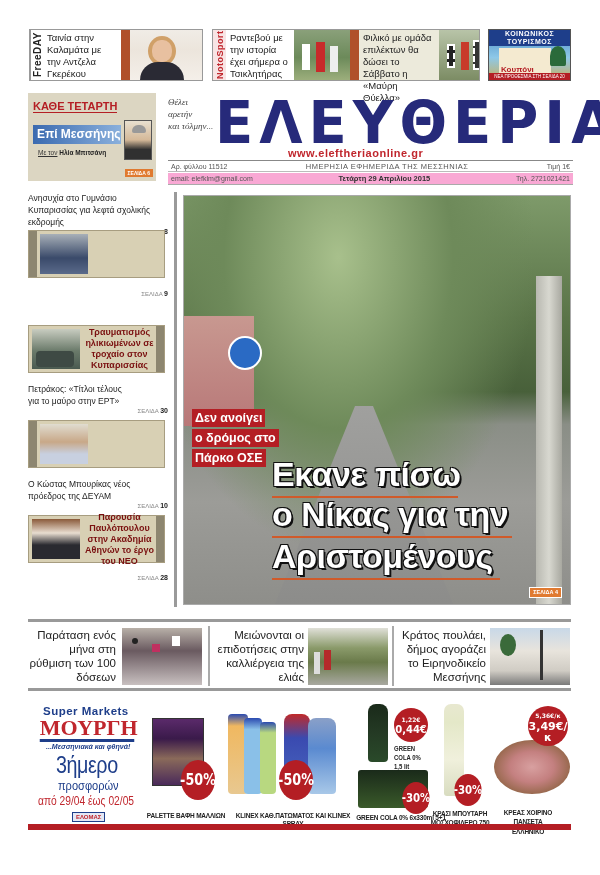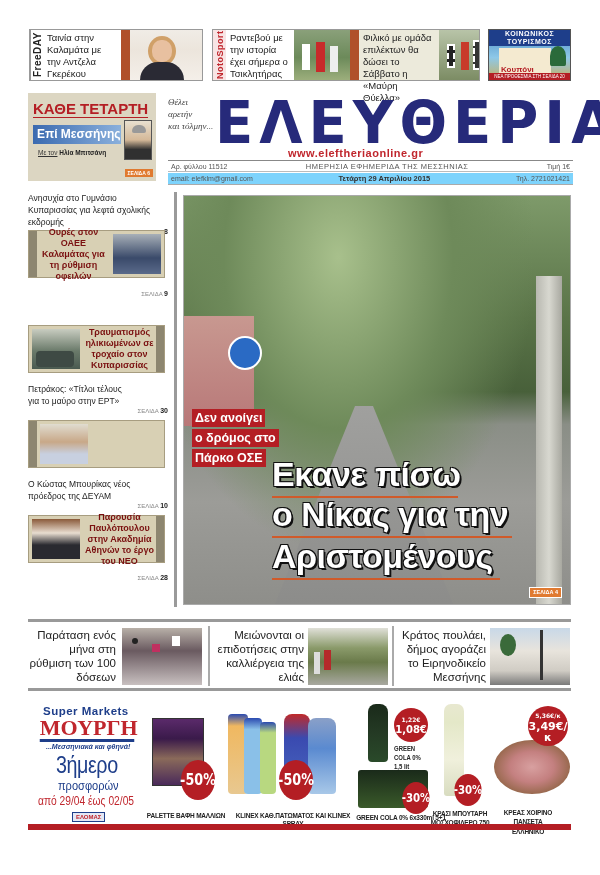--- a/index.html
+++ b/index.html
@@ -76,21 +76,21 @@
   <div class="abs" style="left:0;top:0;width:100%;background:#1e3e8a;color:#fff;font-size:7px;font-weight:bold;text-align:center;line-height:8px;letter-spacing:0.5px">
     <div>ΚΟΙΝΩΝΙΚΟΣ</div>
     <div>ΤΟΥΡΙΣΜΟΣ</div>
   </div>
   <div class="abs" style="left:10px;top:18px;width:52px;background:#f4ead0;color:#b41e24;font-weight:bold;font-size:8px;line-height:10px;padding:17px 2px">Κουπόνι διακοπών</div>
   <div class="abs" style="right:4px;top:16px;width:16px;height:20px;background:#2a6a3a;border-radius:50% 50% 10% 10%"></div>
   <div class="abs" style="left:0;bottom:0;width:100%;background:#b41e24;color:#fff;font-size:4.5px;text-align:center;line-height:7px">ΝΕΑ ΠΡΟΘΕΣΜΙΑ ΣΤΗ ΣΕΛΙΔΑ 20</div>
 </div>
 
 <div class="promo">
-  <div class="abs" style="left:5px;top:7px;color:#b41e24;font-weight:bold;font-size:15px;border-bottom:1px solid #b41e24">ΚΑΘΕ ΤΕΤΑΡΤΗ</div>
+  <div class="abs" style="left:5px;top:7px;color:#b41e24;font-weight:bold;font-size:11px;border-bottom:1px solid #b41e24">ΚΑΘΕ ΤΕΤΑΡΤΗ</div>
   <div class="abs" style="left:5px;top:32px;width:88px;height:19px;background:linear-gradient(90deg,#3a6ab0,#8ab0dc);color:#fff;font-weight:bold;font-size:12px;line-height:19px;padding-left:4px">Επί Μεσσήνης</div>
   <div class="abs" style="left:10px;top:56px;font-size:6.5px;color:#333">
     <span style="text-decoration:underline">Με τον</span>
     <b style="color:#222">Ηλία Μπιτσάνη</b>
   </div>
   <div class="abs" style="left:96px;top:27px;width:28px;height:40px;background:linear-gradient(180deg,#e8e0d0 0%,#d4b898 50%,#303030 75%);border:1px solid #555">
     <div class="abs" style="left:7px;top:4px;width:14px;height:8px;background:#999;border-radius:6px 6px 2px 2px"></div>
   </div>
   <div class="abs" style="right:3px;bottom:4px;background:#e07a30;color:#fff;font-size:5px;font-weight:bold;padding:0 3px;line-height:8px">ΣΕΛΙΔΑ 6</div>
 </div>
@@ -100,34 +100,33 @@
   <div>αρετήν</div>
   <div>και τόλμην...</div>
 </div>
 <div class="logo">ΕΛΕΥΘΕΡΙΑ</div>
 <div class="url">www.eleftheriaonline.gr</div>
 <div class="infobar" style="top:160px;border-top:1px solid #888;border-bottom:1px solid #bbb">
   <span>Αρ. φύλλου 11512</span>
   <span style="font-size:7.5px;letter-spacing:0.5px">ΗΜΕΡΗΣΙΑ ΕΦΗΜΕΡΙΔΑ ΤΗΣ ΜΕΣΣΗΝΙΑΣ</span>
   <span>Τιμή 1€</span>
 </div>
-<div class="infobar" style="top:173px;background:#7dd3fc;border-bottom:1px solid #aaa">
+<div class="infobar" style="top:173px;background:#f9a8d4;border-bottom:1px solid #aaa">
   <span>email: elefklm@gmail.com</span>
   <span style="font-weight:bold;font-size:7.5px;color:#333">Τετάρτη 29 Απριλίου 2015</span>
   <span>Τηλ. 2721021421</span>
 </div>
 
 <div class="lcol" style="top:192px">
   <div class="brief">Ανησυχία στο Γυμνάσιο Κυπαρισσίας για λεφτά σχολικής εκδρομής</div>
   <div class="pg"><span>ΣΕΛΙΔΑ</span> <b>8</b></div>
 </div>
 
 <div class="boxst" style="top:230px">
   <div class="tag"></div>
-  <div class="txt">Ουρές στον ΟΑΕΕ Καλαμάτας για τη ρύθμιση οφειλών</div>
   <div class="ph" style="background:linear-gradient(180deg,#a8b0b8 0%,#3a4a6a 60%,#5a6a8a 100%)"></div>
 </div>
 
 <div class="lcol" style="top:290px">
   <div class="pg"><span>ΣΕΛΙΔΑ</span> <b>9</b></div>
 </div>
 
 <div class="boxst" style="top:325px">
   <div class="ph" style="background:linear-gradient(180deg,#c8ccc0 0%,#6a7a6a 55%,#4a5a50 100%)">
     <div class="abs" style="left:4px;top:22px;width:38px;height:16px;background:#3e4a44;border-radius:4px"></div>
@@ -225,21 +224,21 @@
   <div class="abs" style="left:232px;top:22px;width:16px;height:72px;background:linear-gradient(180deg,#2a4ab0 0%,#b8d880 15%);border-radius:4px"></div>
   <div class="abs" style="left:256px;top:14px;width:26px;height:80px;background:linear-gradient(180deg,#c02a2a 0%,#3a4ab0 30%,#4a6ac0 100%);border-radius:8px 8px 4px 4px"></div>
   <div class="abs" style="left:280px;top:18px;width:28px;height:76px;background:linear-gradient(180deg,#8aa0c8 0%,#5a8ad0 40%,#a8c8e8 100%);border-radius:8px 8px 4px 4px"></div>
   <div class="badge" style="left:248px;top:60px;width:40px;height:40px;font-size:15px;transform:scaleX(0.85)">-50%</div>
   <div class="cap" style="left:200px;top:112px;width:130px">KLINEX ΚΑΘ.ΠΑΤΩΜΑΤΟΣ ΚΑΙ KLINEX SPRAY</div>
 
   <div class="abs" style="left:340px;top:4px;width:20px;height:58px;background:linear-gradient(180deg,#1a2a1a 0%,#243a24 50%,#2a4a2a 100%);border-radius:8px 8px 4px 4px"></div>
   <div class="abs" style="left:330px;top:70px;width:70px;height:38px;background:linear-gradient(180deg,#1a2a1a,#3a5a2a);border-radius:3px"></div>
   <div class="badge" style="left:366px;top:8px;width:34px;height:34px;font-size:10px;line-height:10px">
     <span style="font-size:6px">1,22€</span>
-    <span>1,08€</span>
+    <span>0,44€</span>
   </div>
   <div class="abs" style="left:366px;top:44px;width:42px;font-size:7px;line-height:9px;color:#222;font-weight:bold;transform:scaleX(0.85);transform-origin:left">GREEN COLA 0% 1,5 lit</div>
   <div class="badge" style="left:372px;top:82px;width:32px;height:32px;font-size:12px;transform:scaleX(0.85)">-30%</div>
   <div class="cap" style="left:325px;top:114px;width:96px">GREEN COLA 0% 6x330ml 5+1</div>
 
   <div class="abs" style="left:416px;top:4px;width:20px;height:92px;background:linear-gradient(180deg,#e8e8d0 0%,#e4e8c8 20%,#f0f0dc 60%,#d8dcc0 100%);border-radius:7px 7px 3px 3px"></div>
   <div class="badge" style="left:424px;top:74px;width:32px;height:32px;font-size:12px;transform:scaleX(0.85)">-30%</div>
   <div class="cap" style="left:402px;top:110px;width:60px;line-height:8px">ΚΡΑΣΙ ΜΠΟΥΤΑΡΗ ΜΟΣΧΟΦΙΛΕΡΟ 750</div>
 
   <div class="abs" style="left:466px;top:40px;width:76px;height:54px;border-radius:50%;background:radial-gradient(ellipse,#d8a0a0 0%,#c48080 40%,#9a6a50 70%,#6a8a4a 90%)"></div>

